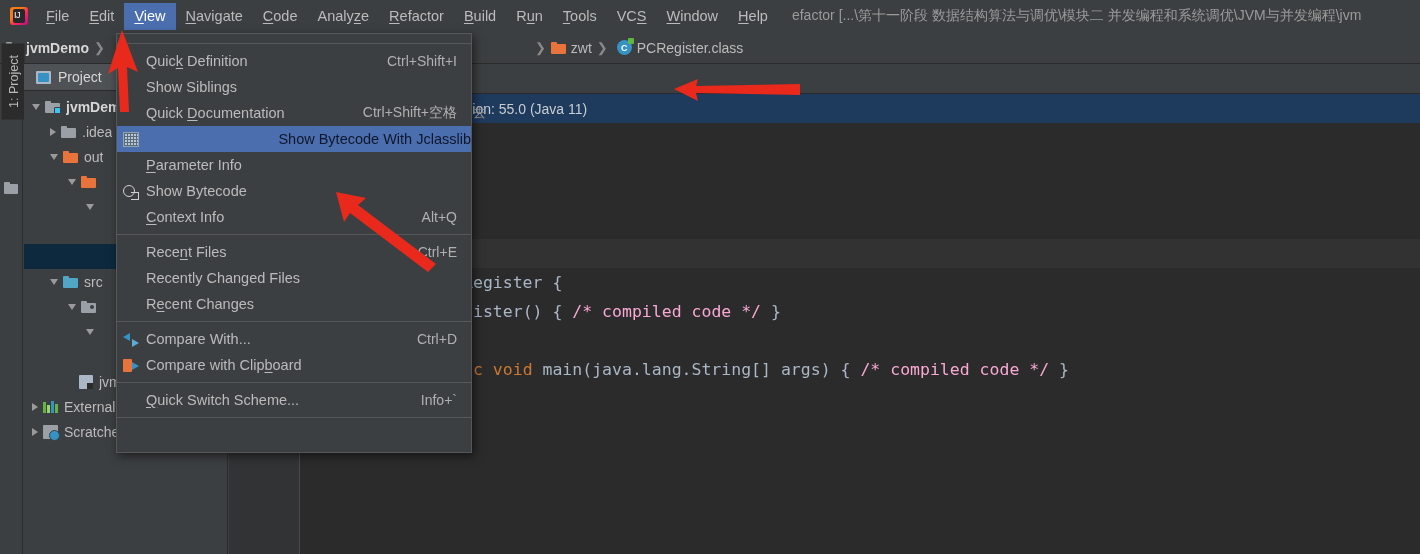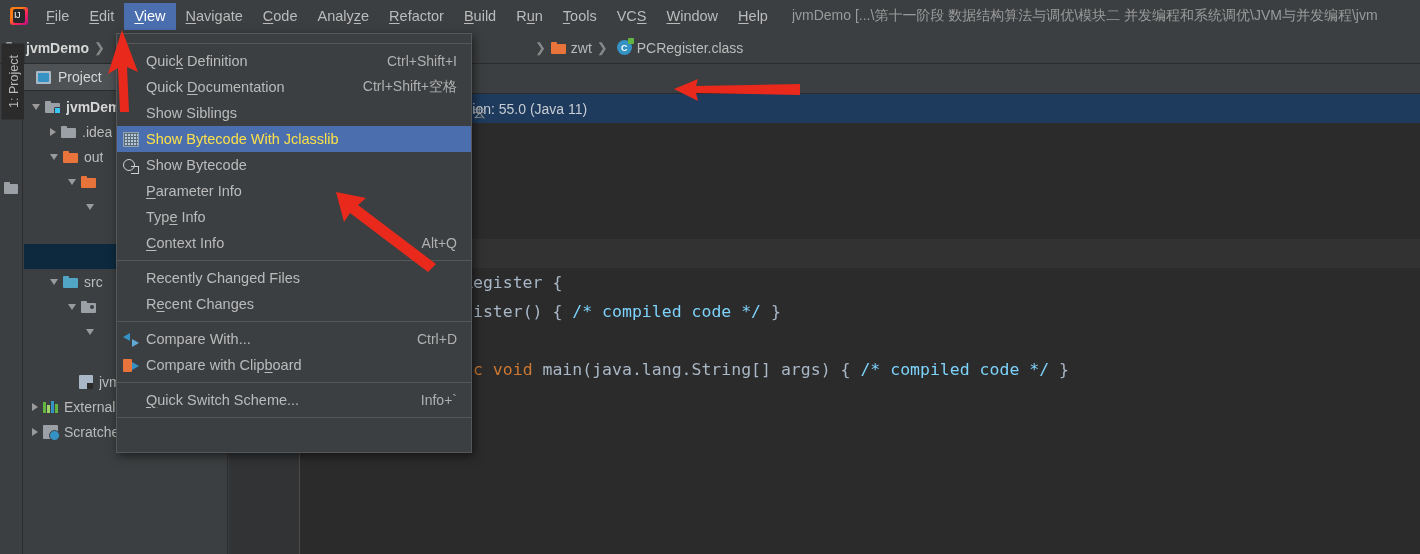--- a/index.html
+++ b/index.html
@@ -203,36 +203,36 @@
   }
   .cline .foldmark {
     position: absolute; left: 62px; width: 11px; height: 11px;
     border: 1px solid #737373; color: #9a9a9a; font-size: 10px; line-height: 9px;
     text-align: center; font-family: "Liberation Sans", sans-serif;
   }
   .cline .code { position: absolute; left: 85px; white-space: pre; color: #a9b7c6; }
   .cline.caret { background: #323232; }
   .tok-kw { color: #cc7832; }
   .tok-cls { color: #a9b7c6; }
-  .tok-cmt { color: #7dd3fc; }
+  .tok-cmt { color: #f9a8d4; }
   .tok-fold { background: #3b3b3b; color: #7a7a7a; }
 
   
   .dropdown {
     position: absolute; left: 116px; top: 33px; width: 356px;
     background: #3c3f41; border: 1px solid #555759;
     box-shadow: 2px 3px 9px rgba(0,0,0,.55);
     padding: 5px 0 4px 0;
   }
   .mrow {
     height: 26px; display: flex; align-items: center;
     color: #bbbbbb; font-size: 14.5px; padding-left: 29px; position: relative;
     white-space: nowrap;
   }
-  .mrow.sel { background: #4b6eaf; color: #fde047; }
+  .mrow.sel { background: #4b6eaf; color: #0f172a; justify-content: flex-end; }
   .mrow u { text-decoration: underline; text-underline-offset: 2px; }
   .mrow .short {
     position: absolute; right: 14px; color: #b0b0b0; font-size: 14px;
   }
   .mrow .sub {
     position: absolute; right: 11px; width: 0; height: 0;
     border-left: 6px solid #cfcfcf; border-top: 4.5px solid transparent; border-bottom: 4.5px solid transparent;
   }
   .mrow .mico { position: absolute; left: 6px; width: 16px; height: 15px; }
   .msep { height: 1px; background: #555759; margin: 4px 0; }
@@ -296,21 +296,21 @@
         <div class="menu-item"><u>C</u>ode</div>
         <div class="menu-item">Analy<u>z</u>e</div>
         <div class="menu-item"><u>R</u>efactor</div>
         <div class="menu-item"><u>B</u>uild</div>
         <div class="menu-item">R<u>u</u>n</div>
         <div class="menu-item"><u>T</u>ools</div>
         <div class="menu-item">VC<u>S</u></div>
         <div class="menu-item"><u>W</u>indow</div>
         <div class="menu-item"><u>H</u>elp</div>
       </div>
-    <div class="win-title">jvmDemo [...\第十一阶段 数据结构算法与调优\模块二 并发编程和系统调优\JVM与并发编程\jvm</div>
+    <div class="win-title">efactor [...\第十一阶段 数据结构算法与调优\模块二 并发编程和系统调优\JVM与并发编程\jvm</div>
   </div>
 
   <div class="navbar">
     <div style="width:6px"></div>
     <div class="crumb bold">
       <div class="folder-ico grey">
         <div class="tab"></div>
           <div class="body"></div>
           <div class="badge"></div>
       </div>
@@ -541,45 +541,46 @@
     </div>
   </div>
 
   <div class="dropdown" id="view-dropdown">
       <div class="msep"></div>
       <div class="mrow">
         <span>Quic<u>k</u> Definition</span>
         <span class="short">Ctrl+Shift+I</span>
       </div>
       <div class="mrow">
+        <span>Show Siblings</span>
+      </div>
+      <div class="mrow">
         <span>Quick <u>D</u>ocumentation</span>
         <span class="short">Ctrl+Shift+空格</span>
-      </div>
-      <div class="mrow">
-        <span>Show Siblings</span>
       </div>
       <div class="mrow sel">
         <span class="mico ico-jclass"></span>
         <span>Show Bytecode With Jclasslib</span>
       </div>
       <div class="mrow">
+        <span><u>P</u>arameter Info</span>
+      </div>
+      <div class="mrow">
         <span class="mico ico-bytecode"></span>
         <span>Show Bytecode</span>
       </div>
       <div class="mrow">
-        <span><u>P</u>arameter Info</span>
-      </div>
-      <div class="mrow">
-        <span>Typ<u>e</u> Info</span>
-      </div>
-      <div class="mrow">
         <span><u>C</u>ontext Info</span>
         <span class="short">Alt+Q</span>
       </div>
       <div class="msep"></div>
+      <div class="mrow">
+        <span>Rece<u>n</u>t Files</span>
+        <span class="short">Ctrl+E</span>
+      </div>
       <div class="mrow">
         <span>Recently Changed Files</span>
       </div>
       <div class="mrow">
         <span>R<u>e</u>cent Changes</span>
       </div>
       <div class="msep"></div>
       <div class="mrow">
         <span class="mico ico-compare">
           <span class="a1"></span>

